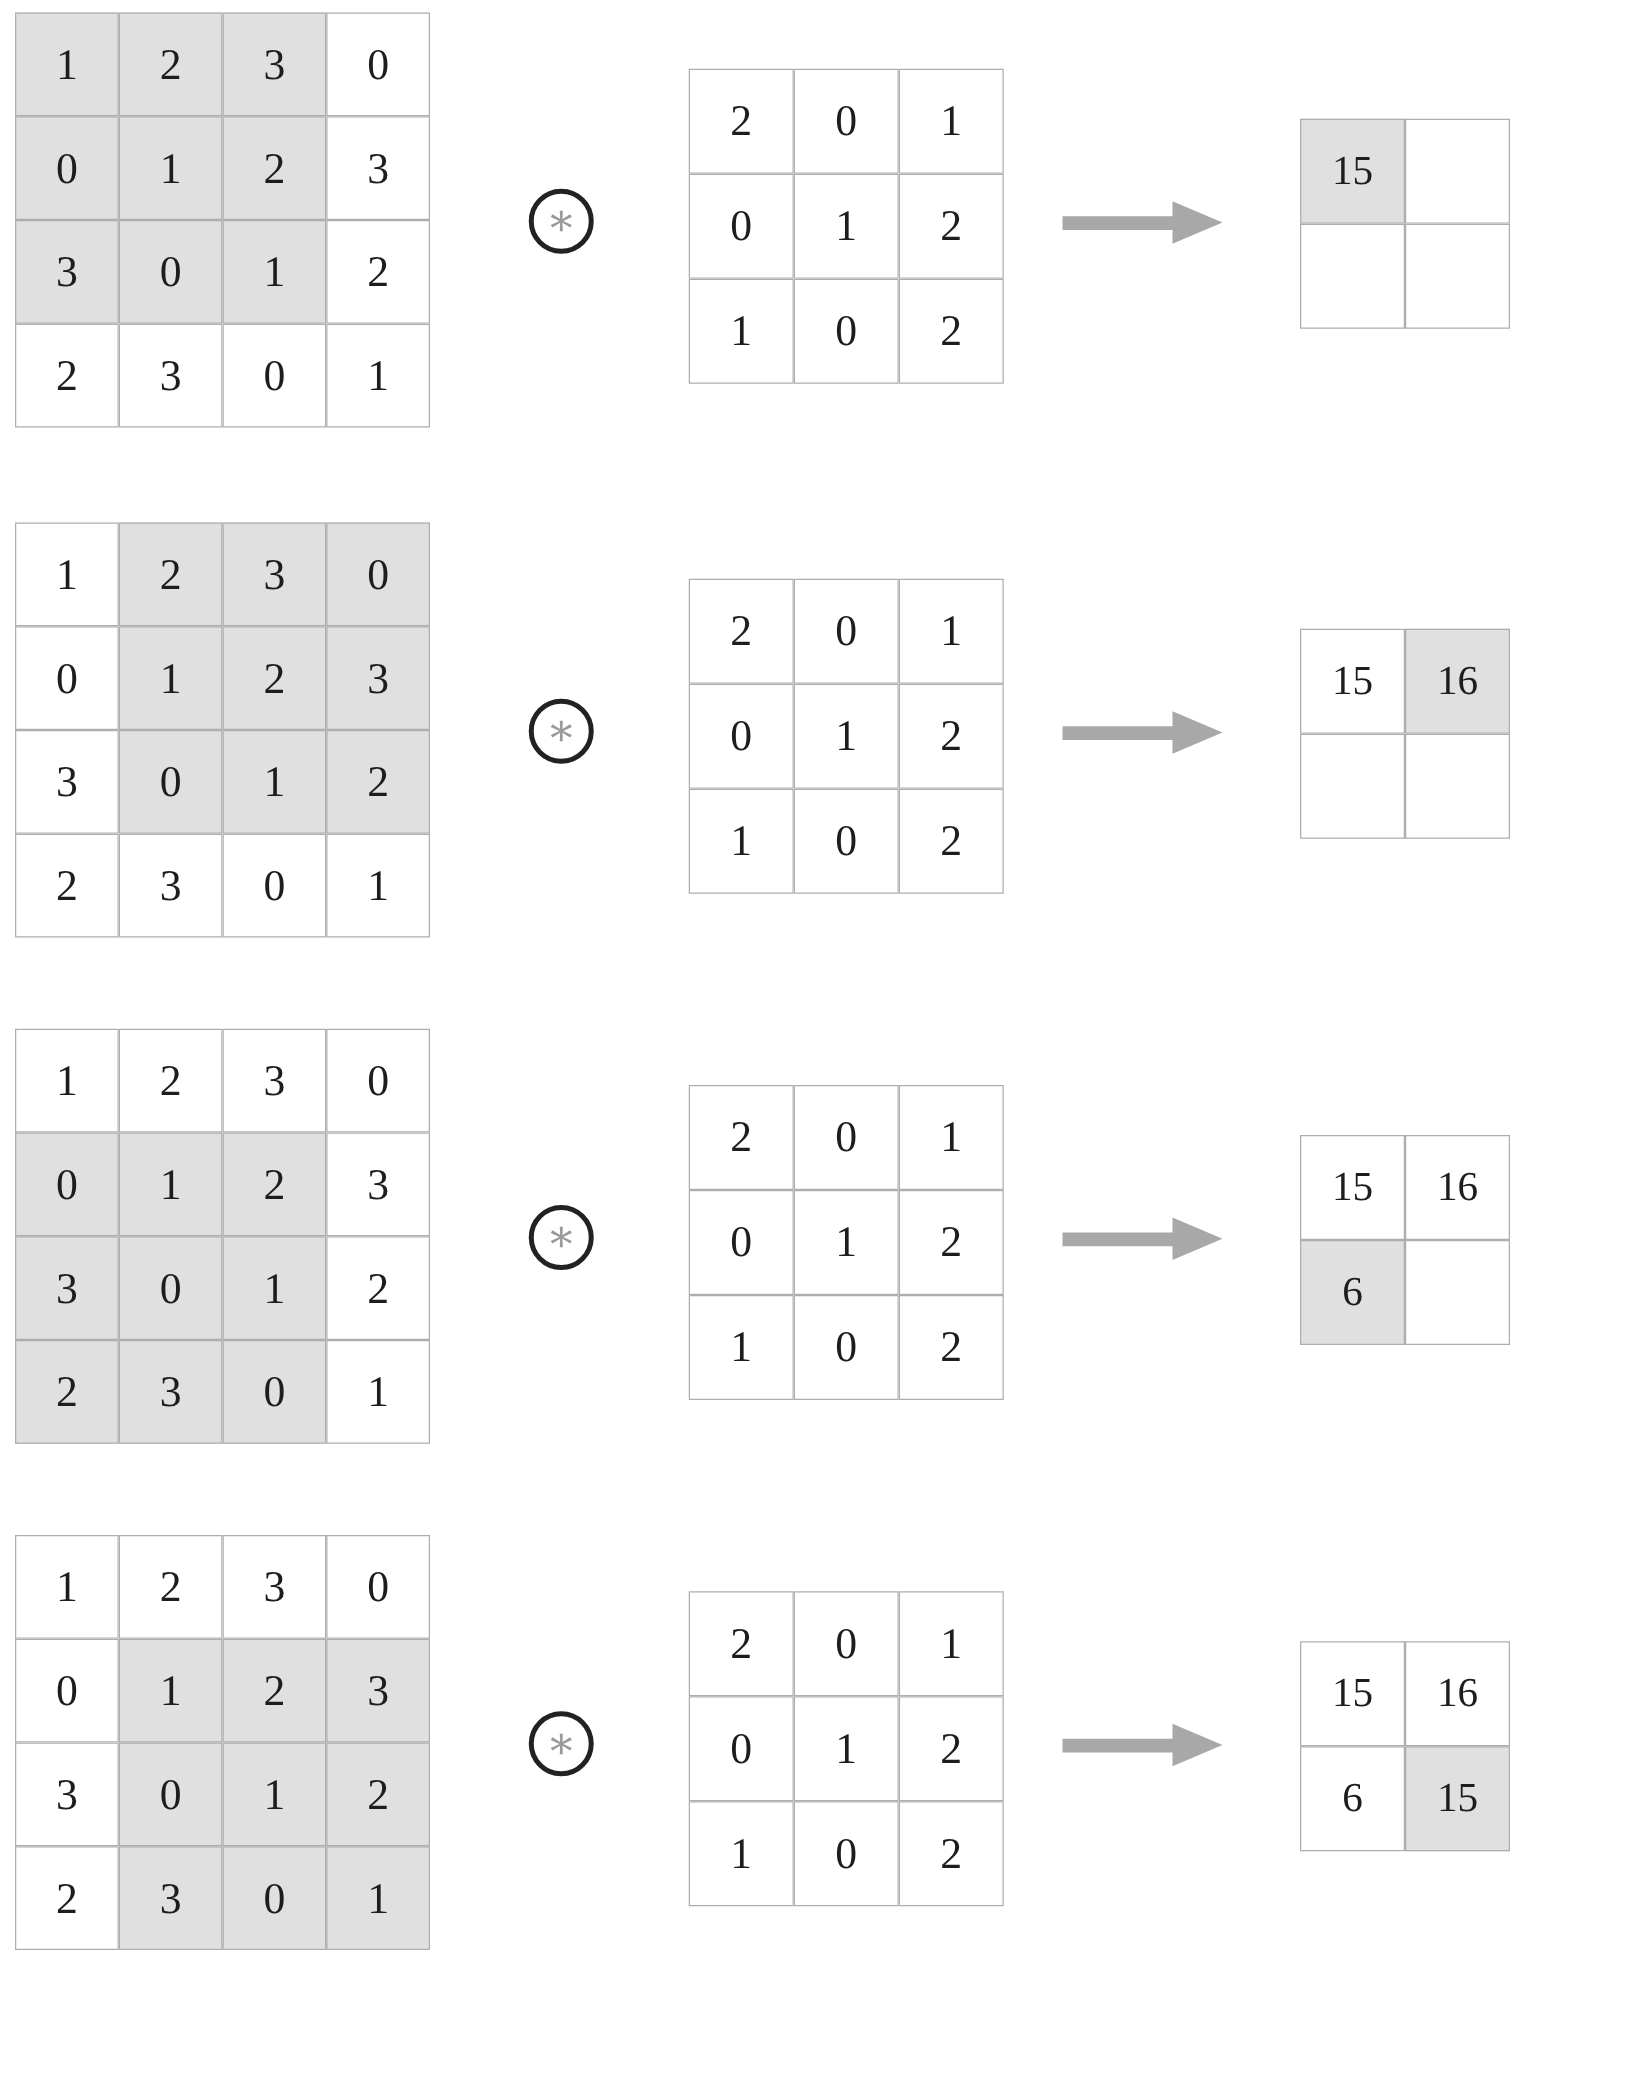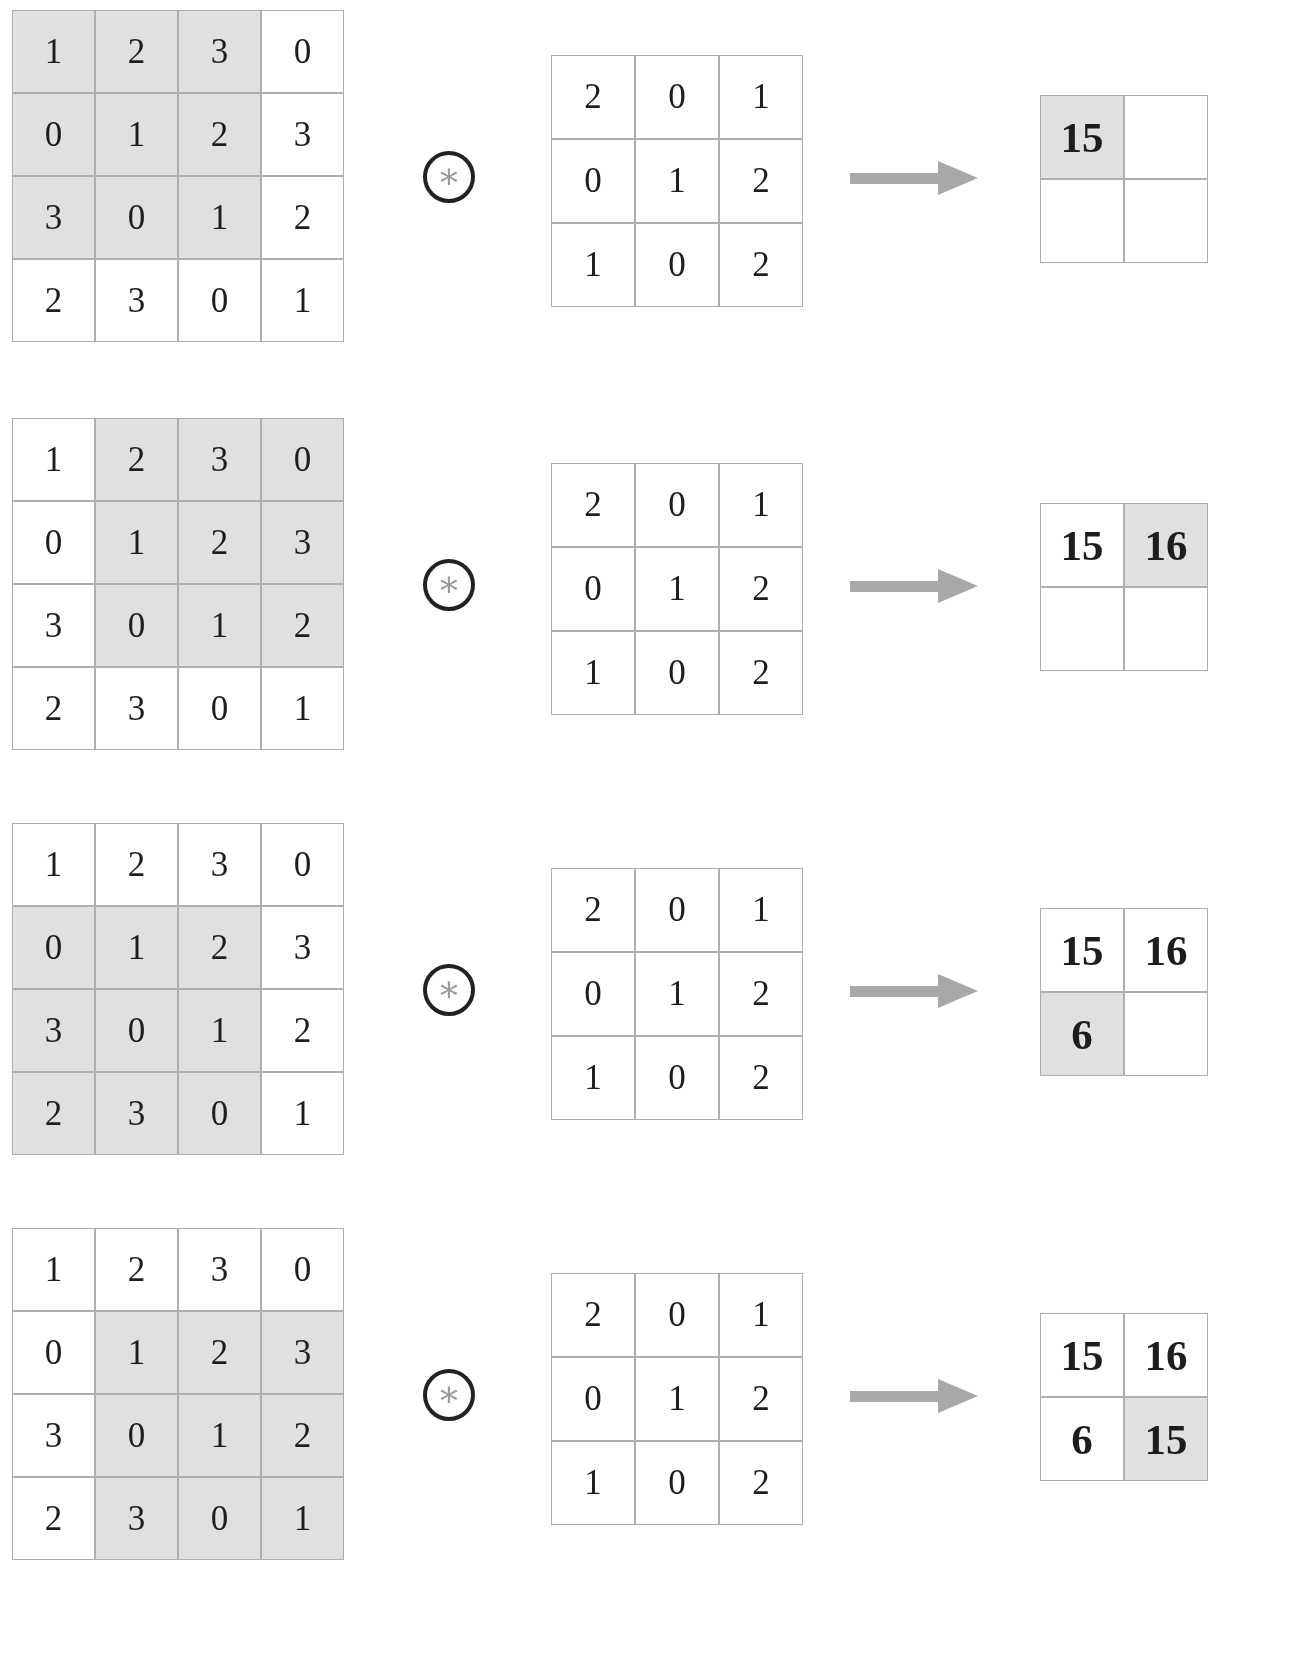--- a/index.html
+++ b/index.html
@@ -75,22 +75,21 @@
   }
 
   
   .output-grid {
     display: grid;
     grid-template-columns: repeat(2, 84px);
     grid-template-rows: repeat(2, 84px);
     left: 1040px;
   }
   .output-grid .cell {
-    font-size: 43px;
-    font-weight: bold;
+    font-size: 33px;
   }
 
   
   .op-conv {
     position: absolute;
     width: 52px;
     height: 52px;
     border: 4px solid #222222;
     border-radius: 50%;
     box-sizing: border-box;

